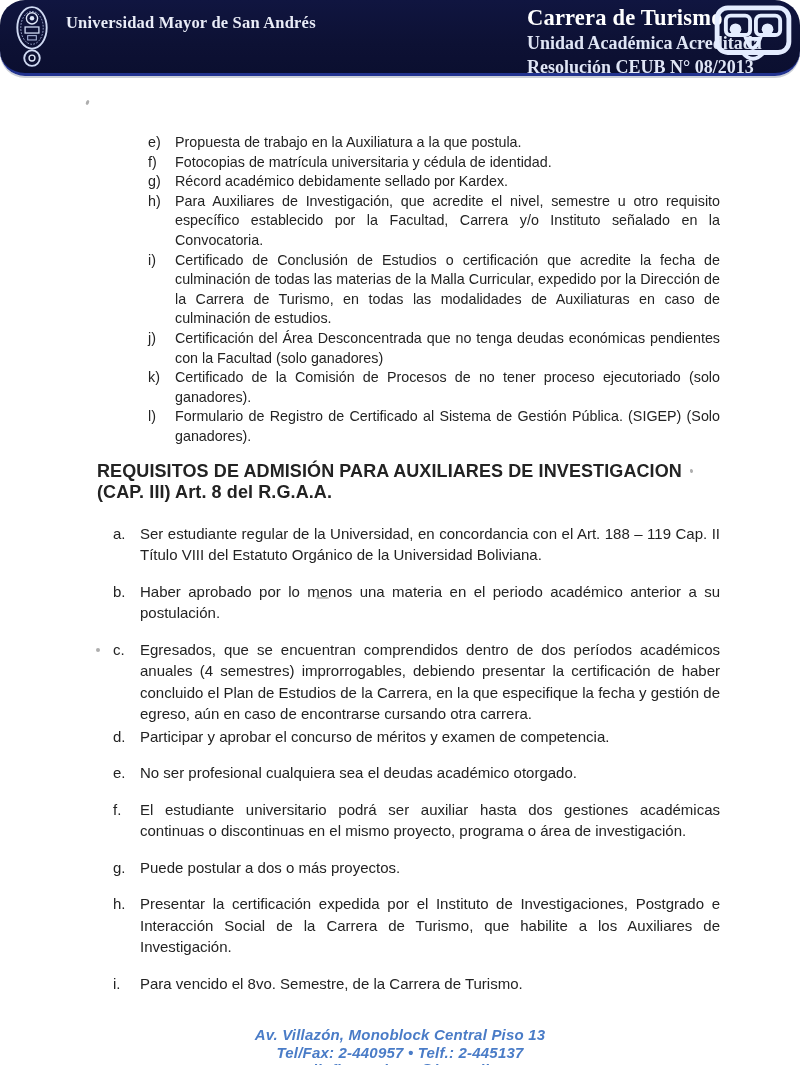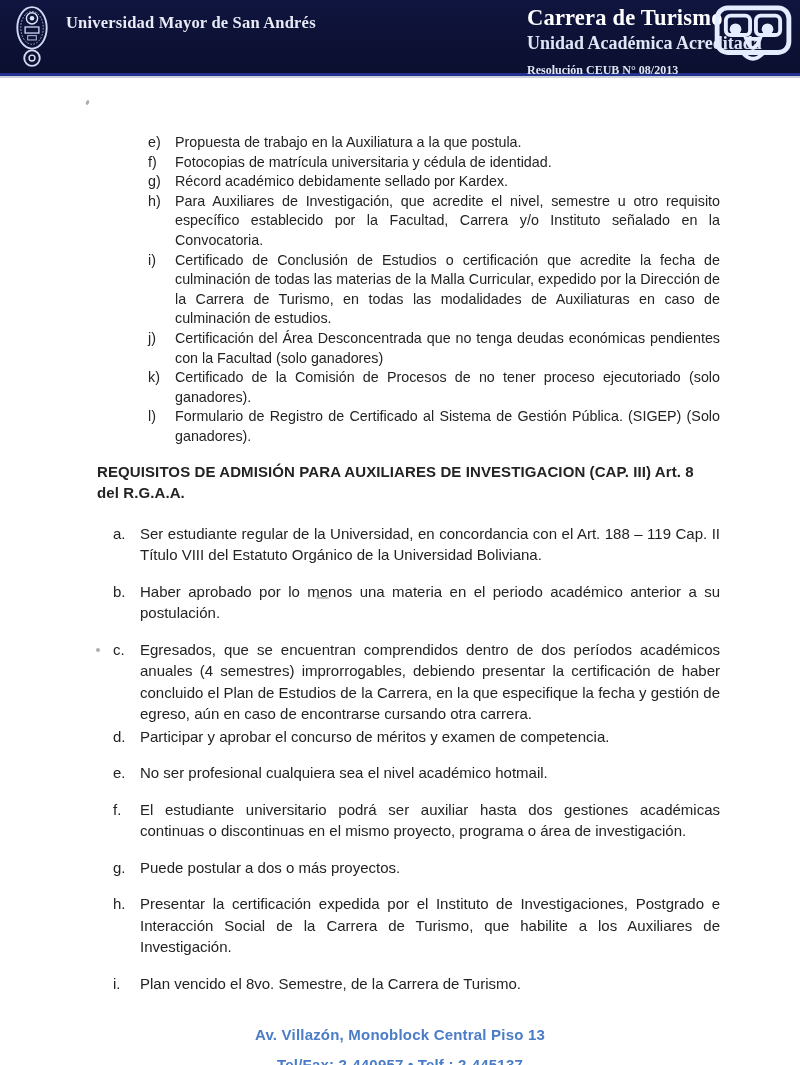--- a/index.html
+++ b/index.html
@@ -10,73 +10,74 @@
     font-family:"Liberation Sans",sans-serif;
     color:#232323;
   }
 
   
   .letterhead{
     position:relative;height:73px;
     background:linear-gradient(180deg,#101540 0%,#0d1134 60%,#0b0f30 100%);
     border-bottom:3px solid #22338f;
     box-shadow:0 2px 0 rgba(110,120,140,.35);
+    border-radius:25px;
   }
   .seal{position:absolute;left:13px;top:3px;}
   .h-left{
     position:absolute;left:66px;top:13px;
     color:#e9ecf7;font-family:"Liberation Serif",serif;font-weight:bold;
   }
   .h-left .uni{font-size:16.5px;letter-spacing:.2px;}
   .h-left .fac{font-size:15px;margin-top:7px;letter-spacing:.1px;}
   .h-right{
     position:absolute;left:527px;top:5px;
     color:#dfe5f5;font-family:"Liberation Serif",serif;font-weight:bold;
   }
   .h-right .prog{font-size:22.5px;color:#ffffff;letter-spacing:.2px;}
   .h-right .acc{font-size:18px;margin-top:2px;}
-  .h-right .res{font-size:12px;margin-top:9px;}
+  .h-right .res{font-size:18px;margin-top:3px;}
   .mask{position:absolute;right:7px;top:4px;}
 
   
   .li{display:flex;}
   .lab{flex:none;}
   .txt{flex:1;text-align:justify;}
   .txt b{font-weight:normal;}
 
   .list-el{
     margin:57px 80px 0 148px;
     font-size:14.3px;line-height:19.6px;
   }
   .list-el .lab{width:27px;}
 
   .heading{
     margin:14px 84px 0 97px;
-    font-weight:bold;font-size:15px;line-height:21px;
+    font-weight:bold;font-size:18px;line-height:21px;
     letter-spacing:.1px;
   }
 
   .list-ai{
     margin:20px 80px 0 113px;
     font-size:15px;line-height:21.5px;
   }
   .list-ai .lab{width:27px;}
   .list-ai .li{margin-bottom:15px;}
   .list-ai .li:nth-child(3){margin-bottom:1px;}
   .list-ai .li:last-child{margin-bottom:0;}
 
   
   .footer{
     margin-top:32px;
     text-align:center;
     color:#4a7cc7;
     font-size:15px;line-height:17.5px;
     font-weight:bold;letter-spacing:.2px;
   }
-  .footer div{margin:12px;}
+  .footer div{margin:0;font-style:italic;}
 
   
   .artifact{position:absolute;background:#4c4c4c;opacity:.45;border-radius:50%;}
   .a1{left:86px;top:100px;width:3px;height:5px;transform:rotate(25deg);}
   .a2{left:96px;top:648px;width:4px;height:4px;}
   .a3{left:316px;top:597px;width:13px;height:2px;border-radius:1px;opacity:.35;}
   .a4{left:690px;top:469px;width:3px;height:4px;transform:rotate(-15deg);}
 </style>
 </head>
 <body>
@@ -168,37 +169,37 @@
       <div class="li">
         <span class="lab">c.</span>
         <span class="txt"><span>Egresados, que se encuentran comprendidos dentro de dos períodos académicos anuales (4 semestres) improrrogables, debiendo presentar la certificación de haber concluido el Plan de Estudios de la Carrera, en la que especifique la fecha y gestión de egreso, aún en caso de encontrarse cursando otra carrera.</span></span>
       </div>
       <div class="li">
         <span class="lab">d.</span>
         <span class="txt"><span>Participar y aprobar el concurso de méritos y examen de competencia.</span></span>
       </div>
       <div class="li">
         <span class="lab">e.</span>
-        <span class="txt"><span>No ser profesional cualquiera sea el nivel académico hotmail.</span></span>
+        <span class="txt"><span>No ser profesional cualquiera sea el deudas académico otorgado.</span></span>
       </div>
       <div class="li">
         <span class="lab">f.</span>
         <span class="txt"><span>El estudiante universitario podrá ser auxiliar hasta dos gestiones académicas continuas o discontinuas en el mismo proyecto, programa o área de investigación.</span></span>
       </div>
       <div class="li">
         <span class="lab">g.</span>
         <span class="txt"><span>Puede postular a dos o más proyectos.</span></span>
       </div>
       <div class="li">
         <span class="lab">h.</span>
         <span class="txt"><span>Presentar la certificación expedida por el Instituto de Investigaciones, Postgrado e Interacción Social de la Carrera de Turismo, que habilite a los Auxiliares de Investigación.</span></span>
       </div>
       <div class="li">
         <span class="lab">i.</span>
-        <span class="txt"><span>Plan vencido el 8vo. Semestre, de la Carrera de Turismo.</span></span>
+        <span class="txt"><span>Para vencido el 8vo. Semestre, de la Carrera de Turismo.</span></span>
       </div>
     </div>
 </main>
 
 <footer class="footer">
   <div>Av. Villazón, Monoblock Central Piso 13</div>
   <div>Tel/Fax: 2-440957 • Telf.: 2-445137</div>
   <div>E-mail: fhceturismo@hotmail.com</div>
 
 </footer>

